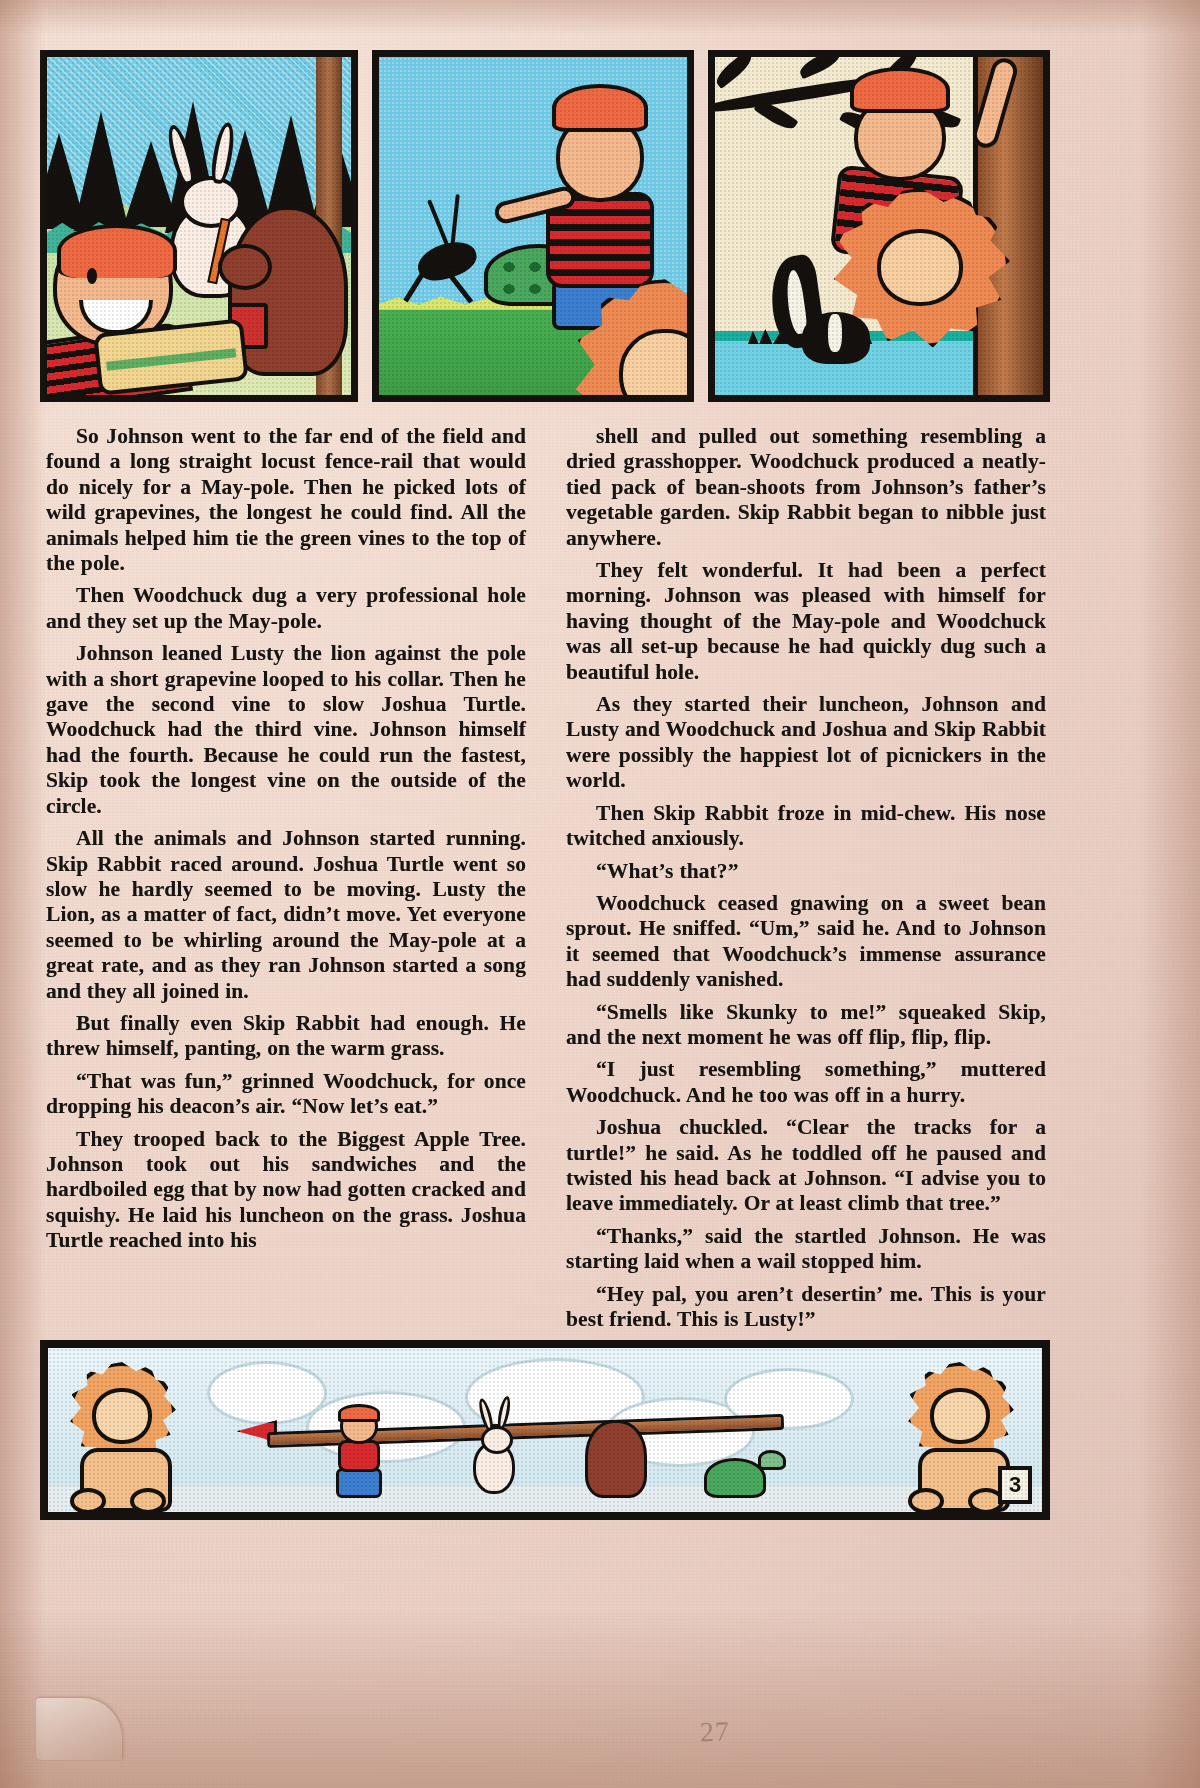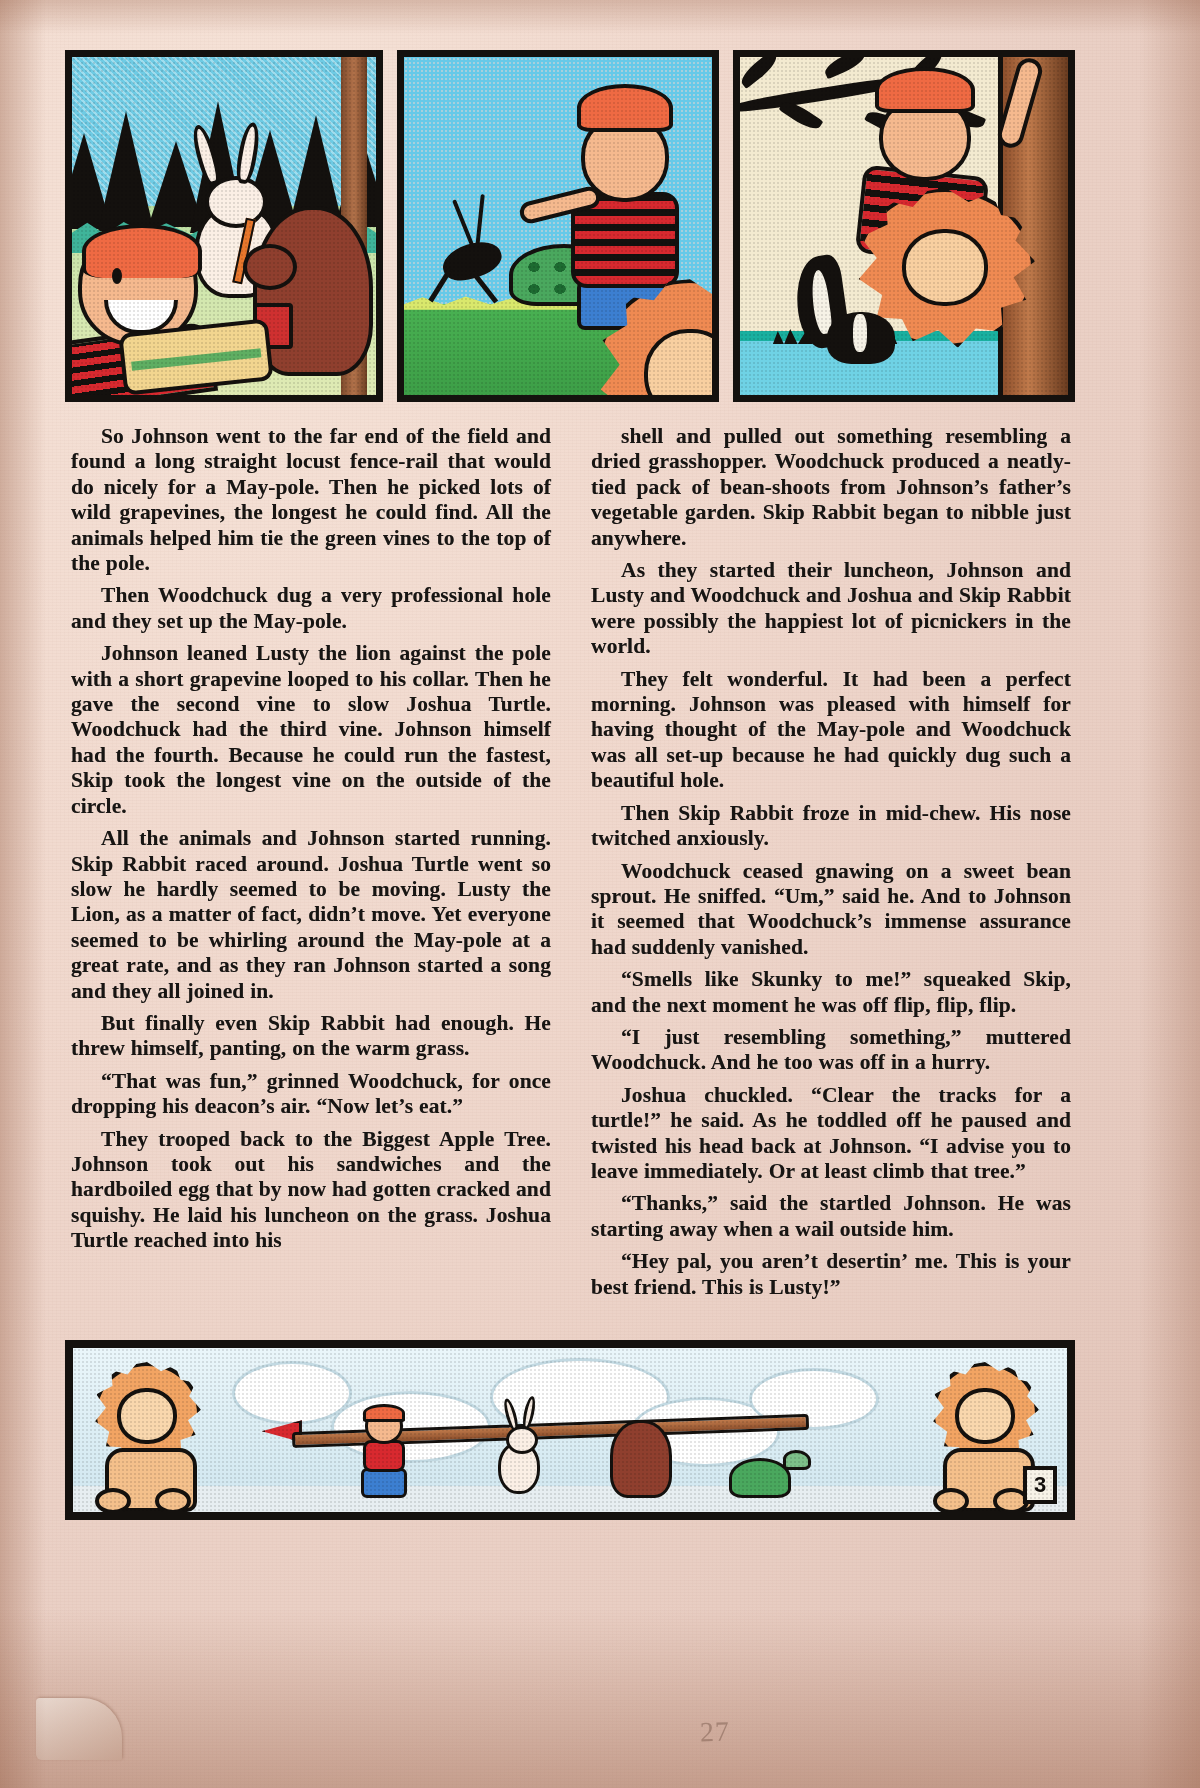--- a/index.html
+++ b/index.html
@@ -46,21 +46,21 @@
   }
   .edge-shadow-bottom {
     position: absolute; left: 0; right: 0; bottom: 0; height: 180px;
     background: linear-gradient(to top, rgba(150,95,70,.42), rgba(150,95,70,0));
     pointer-events: none;
   }
 
   
   .content {
     position: absolute;
-    left: 65px; top: 50px;
+    left: 40px; top: 50px;
     width: 1010px; height: 1480px;
   }
 
   
   .panel-row {
     position: absolute;
     left: 0; top: 0;
     width: 1010px; height: 352px;
     display: flex;
     gap: 14px;
@@ -500,28 +500,29 @@
       <p>Then Woodchuck dug a very professional hole and they set up the May-pole.</p>
       <p>Johnson leaned Lusty the lion against the pole with a short grapevine looped to his collar. Then he gave the second vine to slow Joshua Turtle. Woodchuck had the third vine. Johnson himself had the fourth. Because he could run the fastest, Skip took the longest vine on the outside of the circle.</p>
       <p>All the animals and Johnson started running. Skip Rabbit raced around. Joshua Turtle went so slow he hardly seemed to be moving. Lusty the Lion, as a matter of fact, didn’t move. Yet everyone seemed to be whirling around the May-pole at a great rate, and as they ran Johnson started a song and they all joined in.</p>
       <p>But finally even Skip Rabbit had enough. He threw himself, panting, on the warm grass.</p>
       <p>“That was fun,” grinned Woodchuck, for once dropping his deacon’s air. “Now let’s eat.”</p>
       <p>They trooped back to the Biggest Apple Tree. Johnson took out his sandwiches and the hardboiled egg that by now had gotten cracked and squishy. He laid his luncheon on the grass. Joshua Turtle reached into his</p>
     </div>
 
     <div class="col">
       <p>shell and pulled out something resembling a dried grasshopper. Woodchuck produced a neatly-tied pack of bean-shoots from Johnson’s father’s vegetable garden. Skip Rabbit began to nibble just anywhere.</p>
+      <p>They felt wonderful. It had been a perfect morning. Johnson was pleased with himself for having thought of the May-pole and Woodchuck was all set-up because he had quickly dug such a beautiful hole.</p>
       <p>As they started their luncheon, Johnson and Lusty and Woodchuck and Joshua and Skip Rabbit were possibly the happiest lot of picnickers in the world.</p>
-      <p>They felt wonderful. It had been a perfect morning. Johnson was pleased with himself for having thought of the May-pole and Woodchuck was all set-up because he had quickly dug such a beautiful hole.</p>
       <p>Then Skip Rabbit froze in mid-chew. His nose twitched anxiously.</p>
+      <p>“What’s that?”</p>
       <p>Woodchuck ceased gnawing on a sweet bean sprout. He sniffed. “Um,” said he. And to Johnson it seemed that Woodchuck’s immense assurance had suddenly vanished.</p>
       <p>“Smells like Skunky to me!” squeaked Skip, and the next moment he was off flip, flip, flip.</p>
       <p>“I just resembling something,” muttered Woodchuck. And he too was off in a hurry.</p>
       <p>Joshua chuckled. “Clear the tracks for a turtle!” he said. As he toddled off he paused and twisted his head back at Johnson. “I advise you to leave immediately. Or at least climb that tree.”</p>
-      <p>“Thanks,” said the startled Johnson. He was starting away when a wail outside him.</p>
+      <p>“Thanks,” said the startled Johnson. He was starting laid when a wail stopped him.</p>
       <p>“Hey pal, you aren’t desertin’ me. This is your best friend. This is Lusty!”</p>
     </div>
   </div>
 
   <div class="bottom-strip">
     <div class="bs-sky"></div>
 
     <div class="bs-cloud" style="left:16%;  top:8%;  width:120px; height:64px;"></div>
     <div class="bs-cloud" style="left:26%;  top:26%; width:160px; height:72px;"></div>
     <div class="bs-cloud" style="left:42%;  top:6%;  width:180px; height:78px;"></div>

